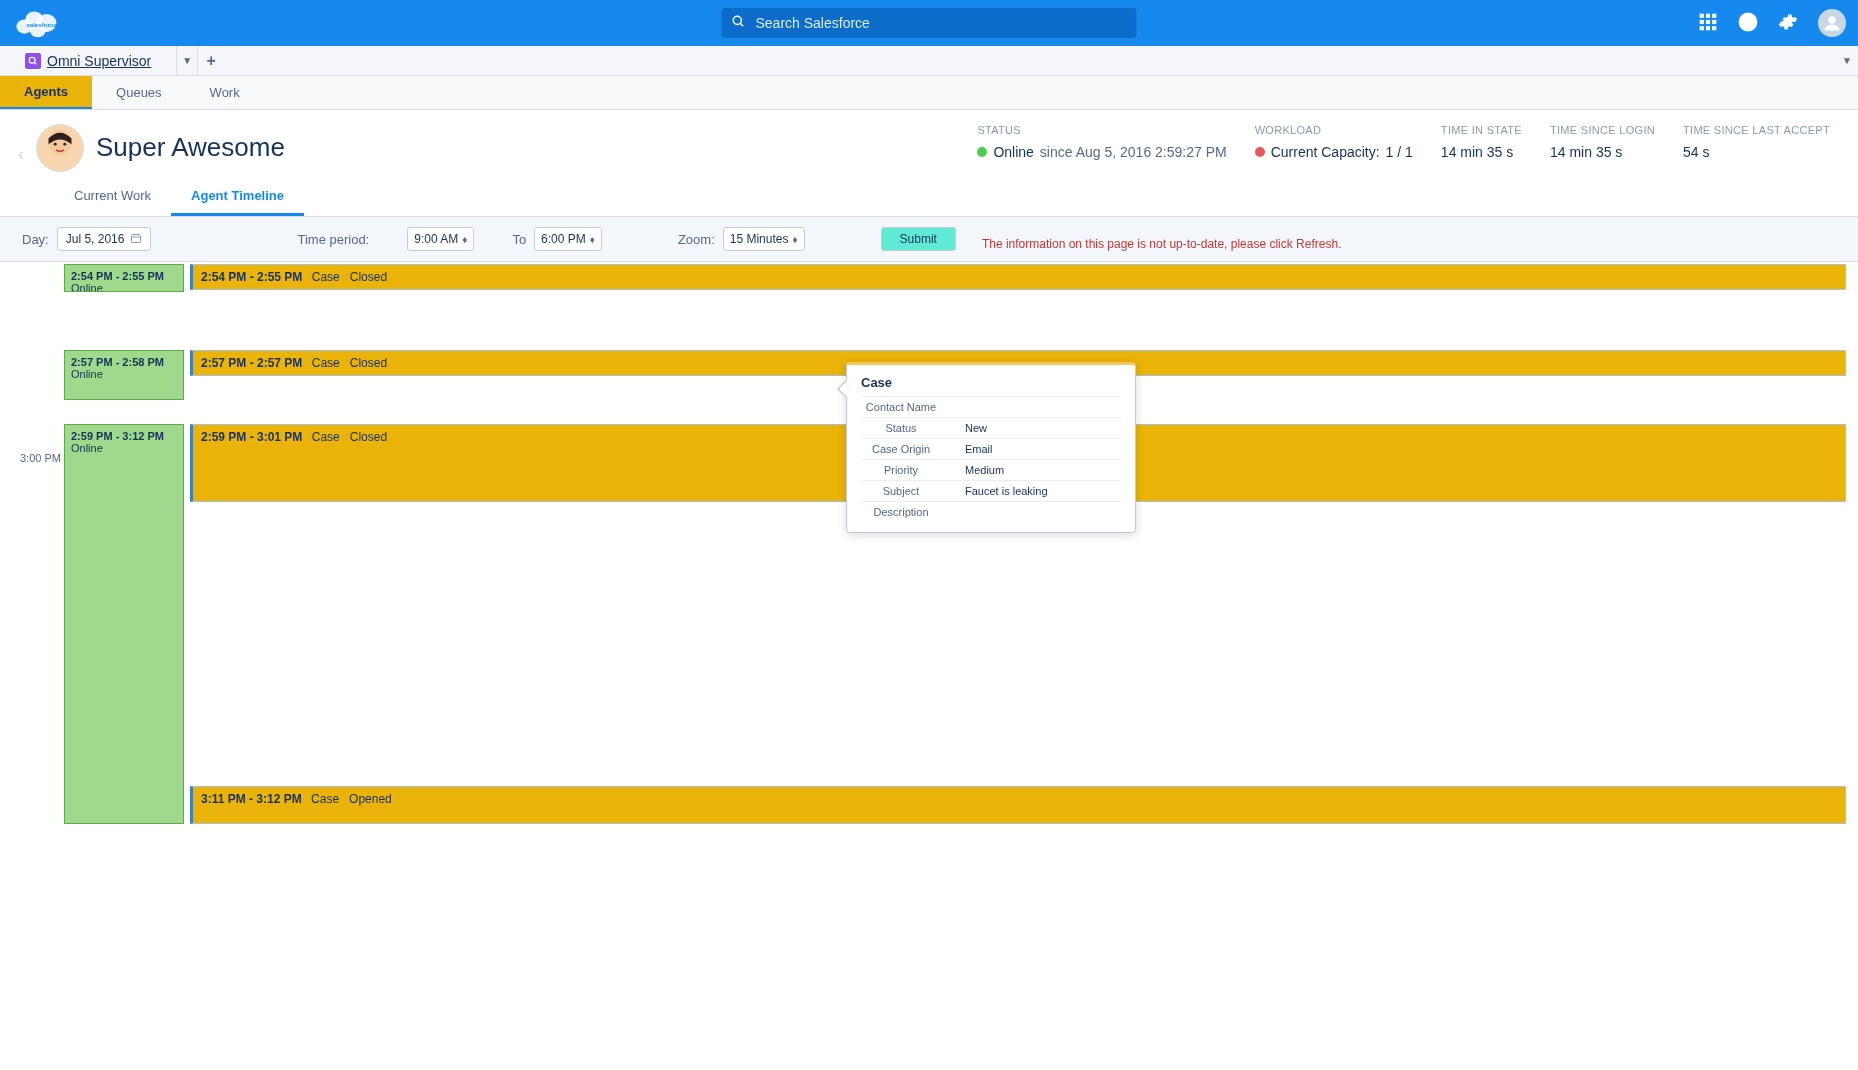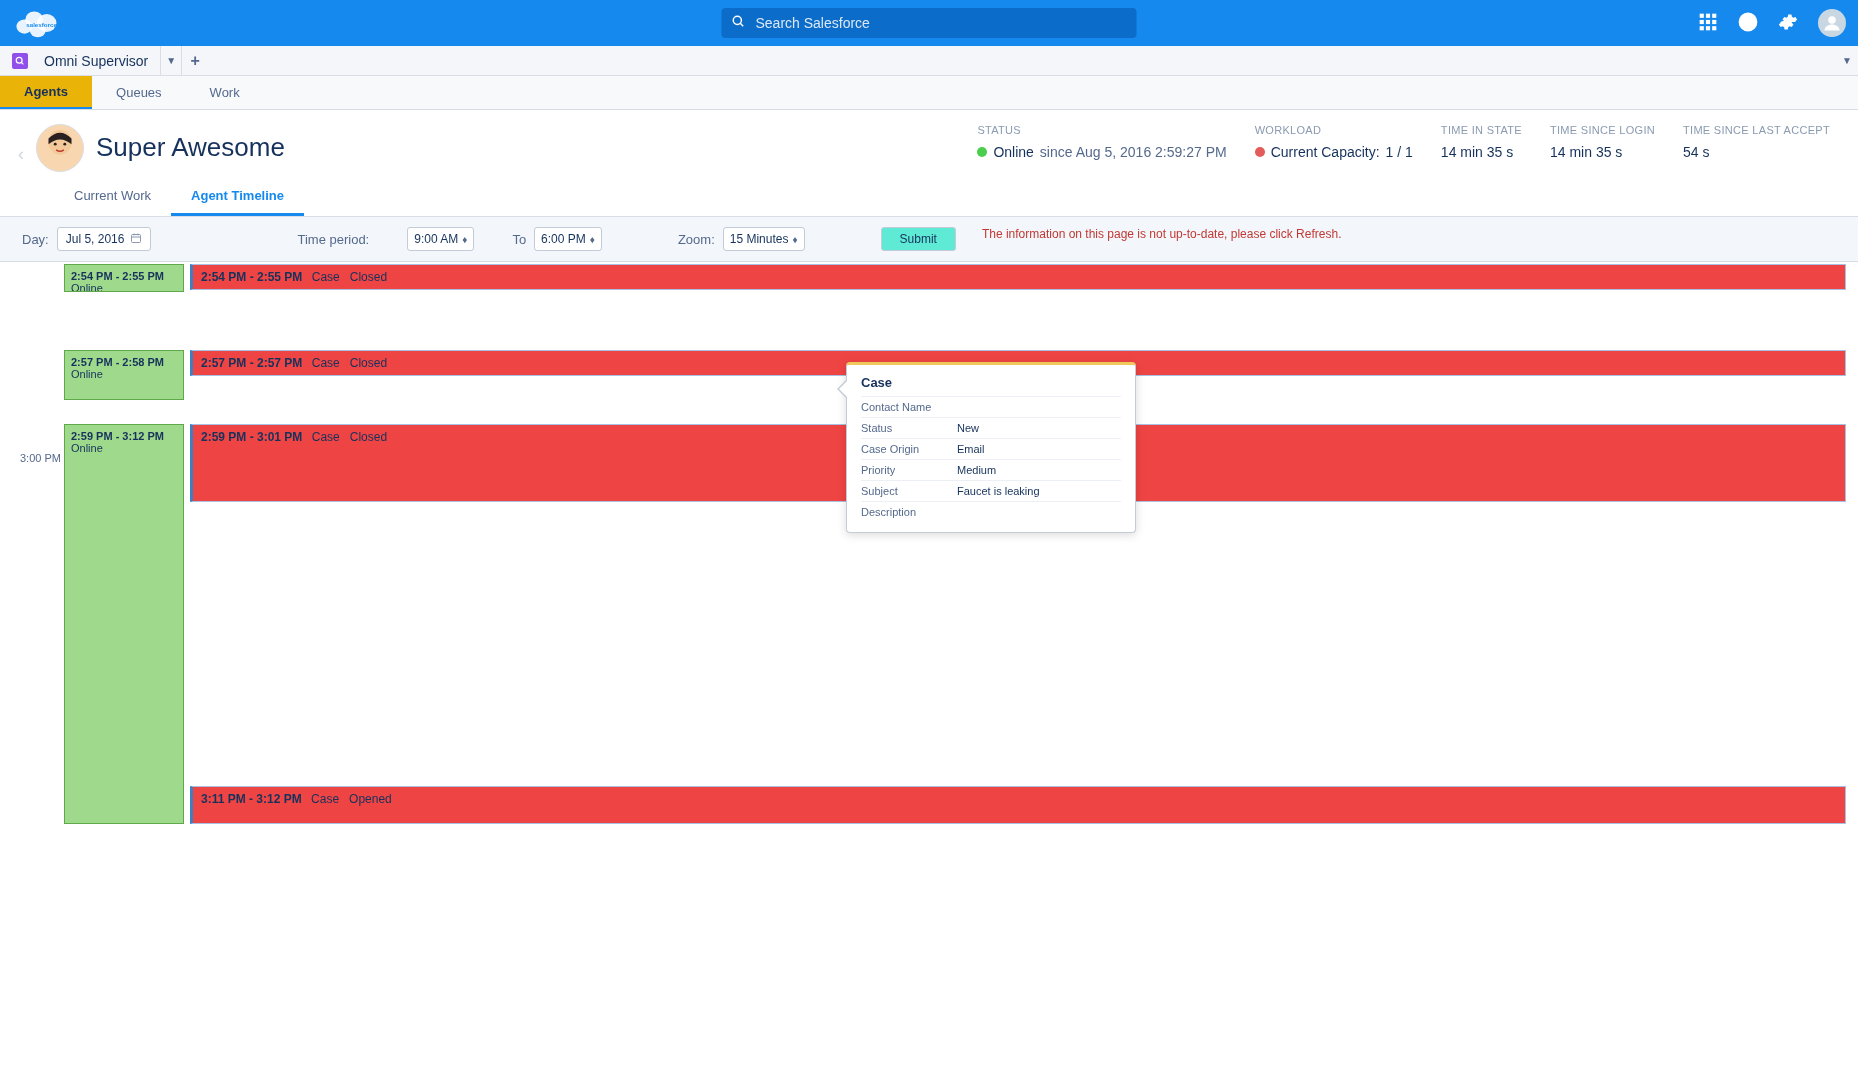--- a/index.html
+++ b/index.html
@@ -13,21 +13,21 @@
 .search-wrap { flex: 0 0 auto; width: 415px; margin: 0 auto; position: absolute; left: 50%; transform: translateX(-50%); }
 .search-box { width: 100%; height: 30px; background: #0b6cc9; border: none; border-radius: 4px; padding: 0 10px 0 34px; color: #fff; font-size: 14px; }
 .search-box::placeholder { color: #dce8f4; }
 .search-icon-wrap { position: absolute; left: 10px; top: 50%; transform: translateY(-50%); color: #fff; }
 .topbar-icons { display: flex; align-items: center; gap: 20px; color: #fff; }
 .icon-btn { width: 20px; height: 20px; cursor: pointer; fill: #fff; }
 .avatar-btn { width: 28px; height: 28px; border-radius: 50%; background: #c9d7e3; display:flex; align-items:center; justify-content:center; cursor:pointer; }
 
 
 .approw { height: 30px; background: #f4f6f9; border-bottom: 1px solid #d8dde6; display: flex; align-items: center; }
-.appname-wrap { display:flex; align-items:center; padding: 0 12px; gap:16px; }
+.appname-wrap { display:flex; align-items:center; padding: 0 25px; gap:6px;text-decoration:underline; }
 .appname { font-size: 14px; color: #16325c; }
 .tab-caret { width: 22px; height: 30px; border-left:1px solid #d8dde6; border-right:1px solid #d8dde6; display:flex; align-items:center; justify-content:center; cursor:pointer; font-size:10px; color:#54698d;}
 .tab-plus { width: 26px; height: 30px; display:flex; align-items:center; justify-content:center; cursor:pointer; color:#54698d; font-size:16px; font-weight:bold;}
 .approw-right { margin-left:auto; padding-right:6px; font-size:10px; color:#54698d; cursor:pointer;}
 
 
 .subtabs { height: 34px; background: #f7f9fb; border-bottom: 1px solid #d8dde6; display:flex; align-items:stretch; }
 .subtab { padding: 0 24px; display:flex; align-items:center; font-size:13px; color:#54698d; cursor:pointer; }
 .subtab.active { color:#16325c; font-weight:600; border-bottom:2px solid #1589ee; background:#eab308;}
 
@@ -43,47 +43,47 @@
 .stat-value { font-size:14px; color:#16325c; white-space:nowrap; display:flex; align-items:center; gap:6px;}
 .dot-green { width:10px; height:10px; border-radius:50%; background:#4bce4b; display:inline-block;}
 .dot-red { width:10px; height:10px; border-radius:50%; background:#e35b5b; display:inline-block;}
 
 
 .agent-subtabs { display:flex; gap:0; padding:6px 18px 0 54px; border-bottom:1px solid #d8dde6;}
 .agent-subtab { padding:10px 20px; font-size:13px; color:#54698d; cursor:pointer;}
 .agent-subtab.active { color:#1589ee; border-bottom:3px solid #1589ee; font-weight:600;}
 
 
-.filterbar { background:#f3f6fa; border-bottom:1px solid #d8dde6; padding:10px 22px; display:flex; align-items:flex-start; gap:26px; font-size:13px; color:#54698d;}
+.filterbar { background:#f3f6fa; border-bottom:1px solid #d8dde6; padding:10px 22px; display:flex; align-items:flex-end; gap:26px; font-size:13px; color:#54698d;}
 .fb-label { color:#54698d;}
 .fb-input { height:24px; border:1px solid #c3cbd6; border-radius:3px; padding:0 8px; background:#fff; color:#16325c; font-size:12px; display:flex; align-items:center; gap:6px; cursor:pointer;}
 .fb-select { height:24px; border:1px solid #c3cbd6; border-radius:3px; padding:0 6px; background:#fff; color:#16325c; font-size:12px; display:flex; align-items:center; gap:4px; cursor:pointer;}
 .refresh-btn { height:24px; padding:0 18px; border:1px solid #c3cbd6; border-radius:3px; background:#5eead4; font-size:12px; color:#16325c; cursor:pointer;}
 .warning-text { color:#c23934; font-size:12px;}
 .fb-group { display:flex; align-items:center; gap:8px;}
 
 
 .timeline { display:flex; padding:2px 12px 0 20px;}
 .time-gutter { width:44px; flex:none; font-size:11px; color:#54698d; padding-top:188px;}
 .lanes { flex:1; position:relative;}
 .lane { display:flex; margin-bottom:0;}
 .status-block { width:120px; flex:none; border:1px solid #5fa849; background:#9fd98b; padding:5px 6px; font-size:11px; color:#16325c;}
 .work-col { flex:1; margin-left:6px;}
-.work-row { border:1px solid #a8c1e2; background:#ef4444; border-left:3px solid #3c7fc4; margin-bottom:4px; padding:5px 8px; font-size:12px; color:#16325c;}
+.work-row { border:1px solid #a8c1e2; background:#eab308; border-left:3px solid #3c7fc4; margin-bottom:4px; padding:5px 8px; font-size:12px; color:#16325c;}
 .work-row.tall { min-height:68px;}
 .work-row .tm { font-weight:600; margin-right:6px;}
 
 
 .popover { position:absolute; width:290px; background:#fff; border:1px solid #c3cbd6; border-top:3px solid #f0c95e; border-radius:4px; box-shadow:0 2px 10px rgba(0,0,0,0.15); padding:10px 14px; font-size:11px; }
 .popover::before { content:''; position:absolute; left:-10px; top:14px; border:10px solid transparent; border-right-color:#c3cbd6; border-left-width:0;}
 .popover::after { content:''; position:absolute; left:-8px; top:15px; border:9px solid transparent; border-right-color:#fff; border-left-width:0;}
 .popover-title { font-size:13px; font-weight:600; color:#16325c; padding-bottom:6px;}
 .popover-row { display:flex; border-top:1px solid #eceff4; padding:4px 0;}
 .popover-row:first-of-type { border-top:none;}
-.pop-label { width:80px; text-align:left; color:#54698d; margin-right:16px;}
+.pop-label { width:80px; text-align:center; color:#54698d; margin-right:24px;}
 .pop-val { color:#16325c;}
 
 .caret { font-size:10px; color:#54698d;}
 .cal-icon { width:12px; height:12px; fill:#8a9ab0;}
 </style>
 </head>
 <body>
 
 <div class="topbar">
   <div class="sf-logo">

